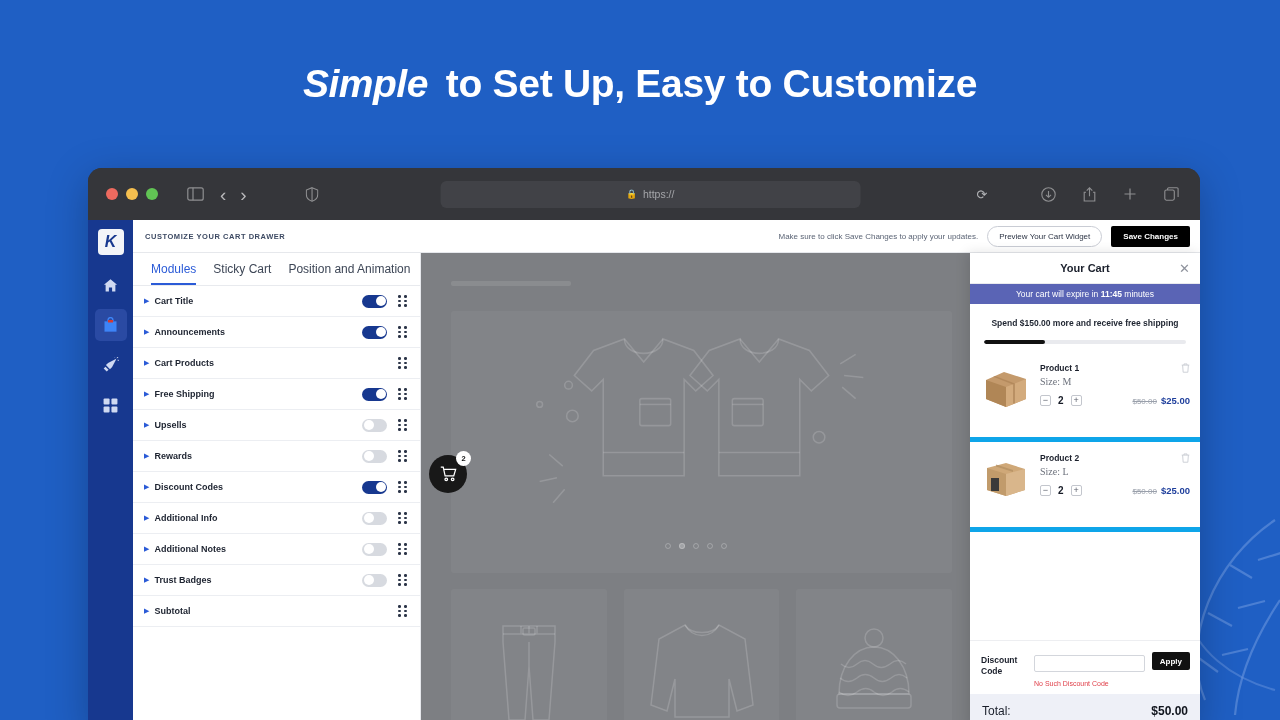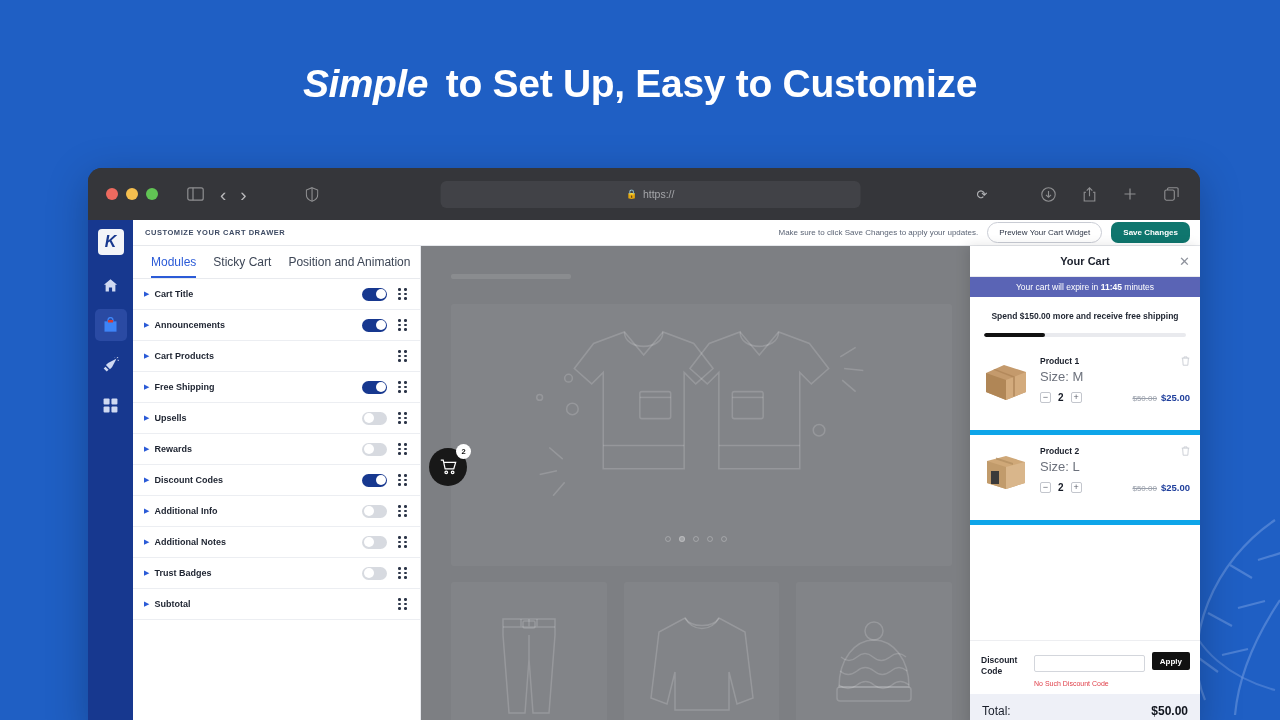--- a/index.html
+++ b/index.html
@@ -79,35 +79,35 @@
     width:32px; height:32px; border-radius:5px; display:flex;
     align-items:center; justify-content:center; margin-bottom:8px;
     color:#cfd9f2;
   }
   .rail-ico.active { background:#2a4aa3; }
 
   
   .app-main { flex:1; display:flex; flex-direction:column; min-width:0; }
 
   .app-header {
-    height:26px; background:#ffffff; border-bottom:1px solid #e6e8ec;
+    height:33px; background:#ffffff; border-bottom:1px solid #e6e8ec;
     display:flex; align-items:center; padding:0 10px 0 12px; gap:10px;
   }
   .app-title {
     font-size:7.5px; font-weight:bold; letter-spacing:.55px; color:#3d4a63;
     text-transform:uppercase; white-space:nowrap;
   }
   .header-right { margin-left:auto; display:flex; align-items:center; gap:9px; }
   .hint { font-size:8px; color:#5b6475; white-space:nowrap; }
   .btn-outline {
     border:1px solid #c9ccd4; border-radius:13px; background:#fff;
     font-size:8px; color:#2c3445; padding:5px 11px; white-space:nowrap;
   }
   .btn-primary {
-    background:#0f766e; border:none; border-radius:7px; color:#fff;
+    background:#000000; border:none; border-radius:2px; color:#fff;
     font-size:8px; font-weight:bold; padding:6px 12px; white-space:nowrap;
   }
 
   .app-body { flex:1; display:flex; min-height:0; }
 
   
   .panel {
     width:288px; background:#fff; border-right:1px solid #e6e8ec;
     display:flex; flex-direction:column; flex-shrink:0;
   }
@@ -220,21 +220,21 @@
   .dr-item {
     display:flex; gap:9px; padding:11px 10px 24px 11px;
     border-bottom:5px solid #0ea5e9; position:relative;
   }
   .dr-thumb {
     width:50px; height:50px; flex-shrink:0; display:flex;
     align-items:center; justify-content:center;
   }
   .dr-info { flex:1; min-width:0; }
   .dr-name { font-size:8.5px; font-weight:bold; color:#1a1f2b; }
-  .dr-variant { font-size:13px; color:#6c717c; margin-top:3px; }
+  .dr-variant { font-size:10px; color:#6c717c; margin-top:3px;font-family:Liberation Serif, serif; }
   .dr-qtyrow { display:flex; align-items:center; margin-top:8px; gap:5px; }
   .qbtn {
     width:11px; height:11px; border:1px solid #c3c6cd; border-radius:2px;
     display:flex; align-items:center; justify-content:center;
     font-size:9px; color:#5a5f6b; line-height:1;
   }
   .qval { font-size:10px; font-weight:bold; color:#161b26; margin:0 2px; }
   .dr-prices { margin-left:auto; display:flex; align-items:baseline; gap:4px; }
   .price-old { font-size:8px; color:#9aa0ab; text-decoration:line-through; }
   .price-new { font-size:9.5px; font-weight:bold; color:#1f3f9c; }

